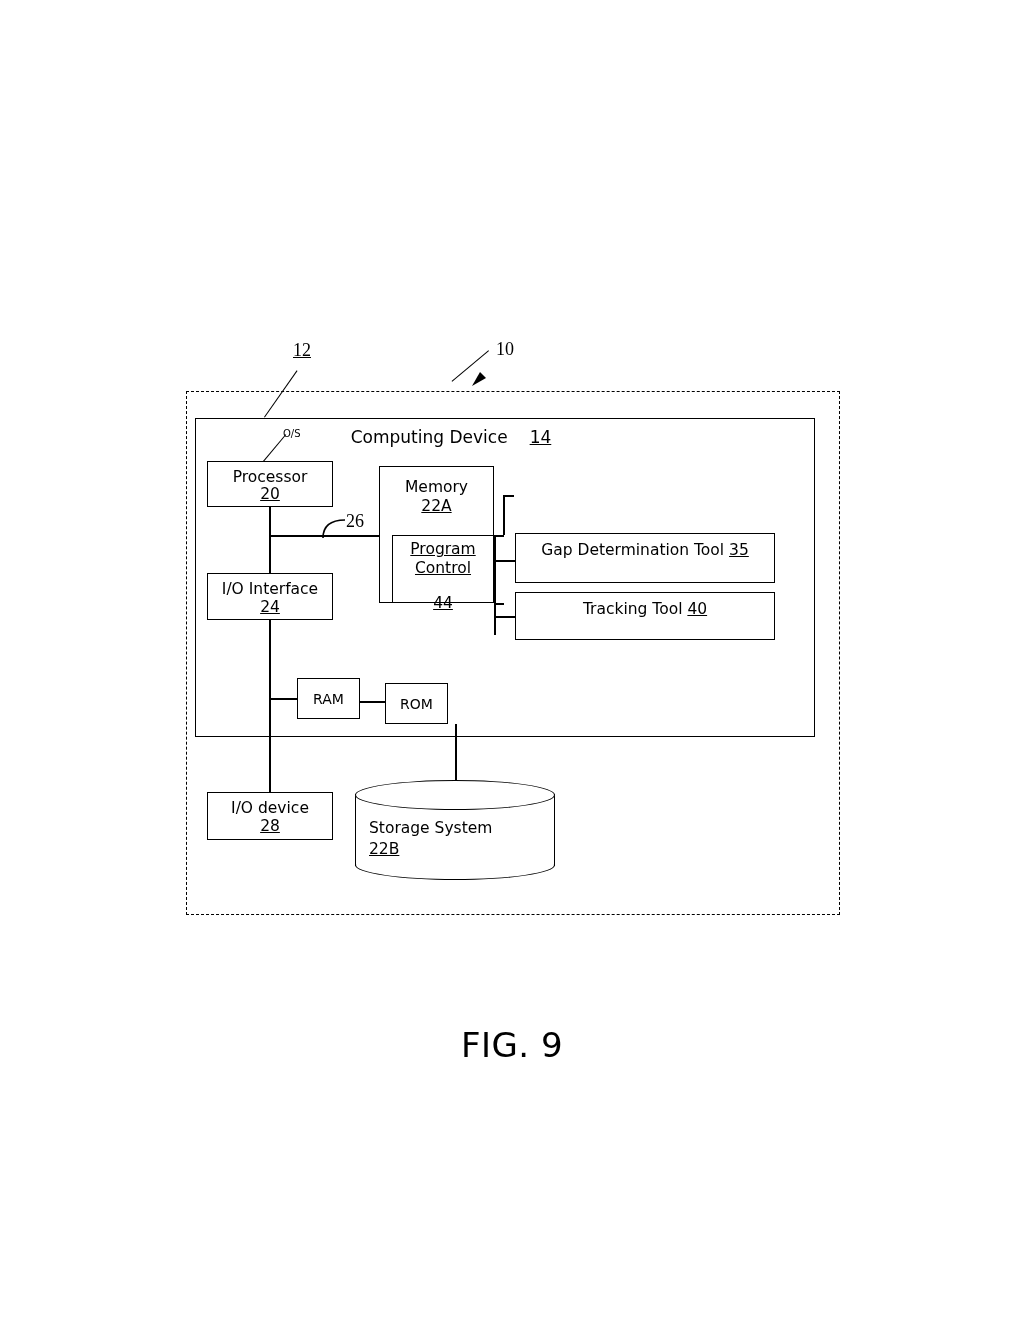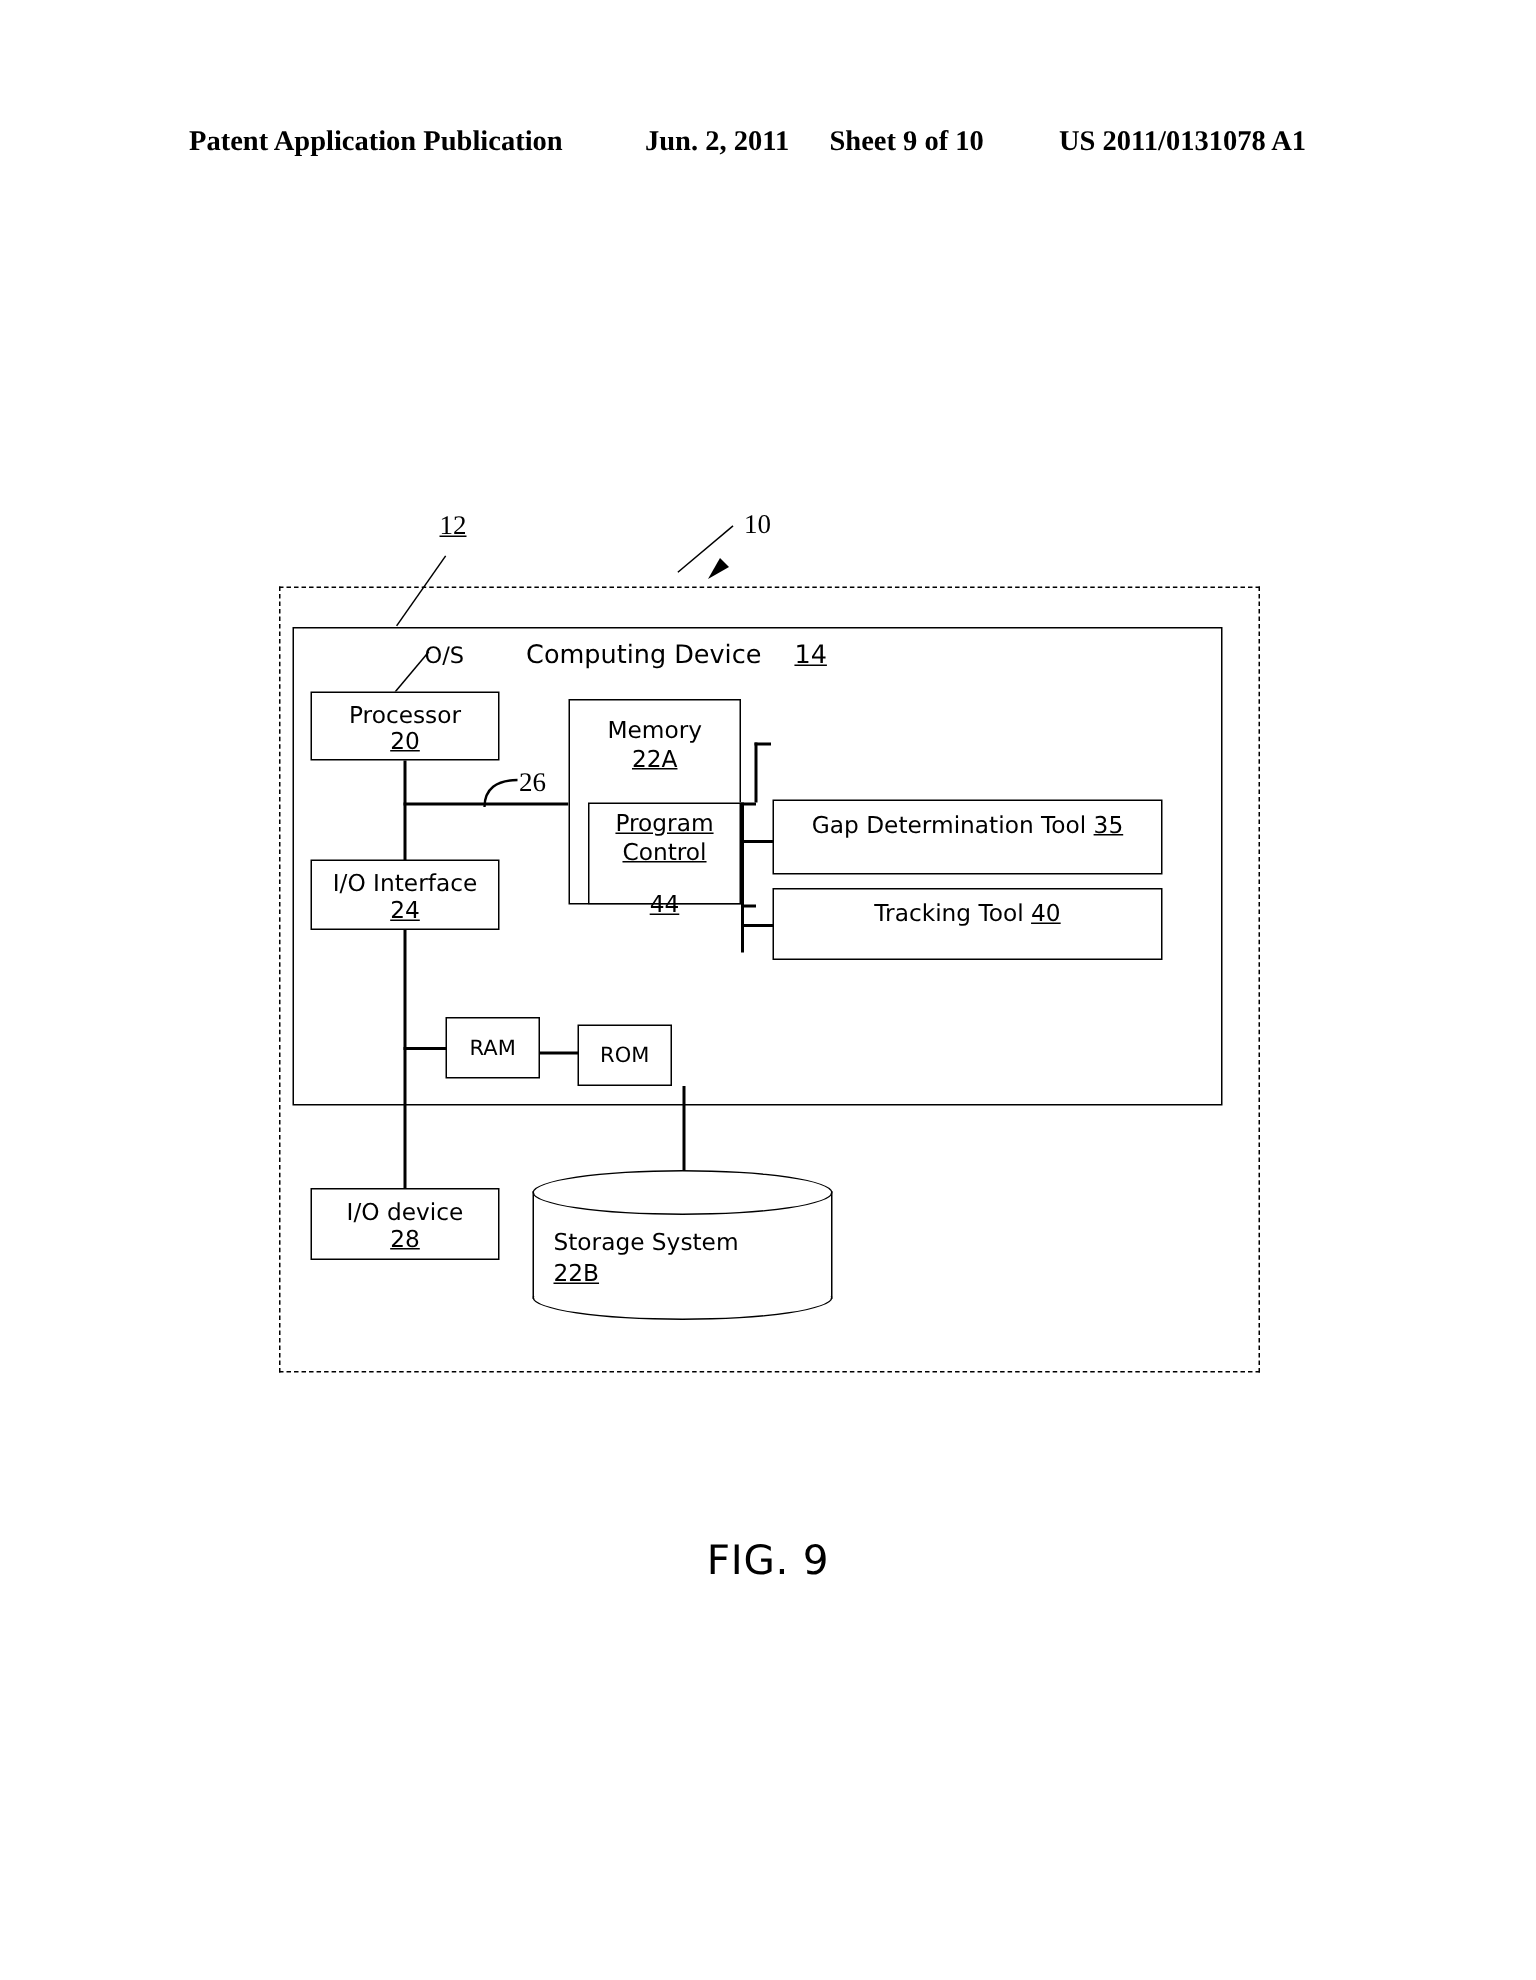--- a/index.html
+++ b/index.html
@@ -80,21 +80,21 @@
     background: #000;
   }
 
   
   #fig-caption {
     position: absolute;
     left: 0;
     top: 1025px;
     width: 1024px;
     text-align: center;
-    font-size: 27px;
+    font-size: 34px;
     letter-spacing: 0.5px;
   }
 
   
   #storage-cyl {
     position: absolute;
     left: 355px;
     top: 780px;
     width: 200px;
     height: 100px;
@@ -134,45 +134,39 @@
     font-size: 15.5px;
     line-height: 21px;
     text-align: left;
   }
 </style>
 </head>
 <body>
 
 <div id="page">
 
-  <div id="pub-header">
-    <span class="h-left">Patent Application Publication</span>
-    <span class="h-date">Jun. 2, 2011</span>
-    <span class="h-sheet">Sheet 9 of 10</span>
-    <span class="h-right">US 2011/0131078 A1</span>
-  </div>
 
   <div class="refnum u" style="left:293px; top:340px;">12</div>
   <div class="leader" style="left:264px; top:417px; width:57px; transform: rotate(-55deg);"></div>
 
   <div class="refnum" style="left:496px; top:339px;">10</div>
   <div class="leader" style="left:489px; top:351px; width:48px; transform: rotate(140deg);"></div>
   <svg style="position:absolute; left:470px; top:366px; width:22px; height:22px;" viewBox="0 0 22 22">
     <polygon points="2,20 16,12 10,6" fill="#000"></polygon>
   </svg>
 
   <div class="dashed-box" style="left:186px; top:391px; width:654px; height:524px;"></div>
 
   <div class="solid-box" style="left:195px; top:418px; width:620px; height:319px;"></div>
 
   <div class="boxlabel" style="left:195px; top:427px; width:512px; font-size:17px;">
     <span>Computing Device</span><span style="display:inline-block;width:22px;"></span><span class="u">14</span>
   </div>
 
-  <div class="refnum" style="left:283px; top:428px; font-family:'DejaVu Sans',sans-serif; font-size:15px;">O/S</div>
+  <div class="refnum" style="left:283px; top:428px; font-family:'DejaVu Sans',sans-serif; font-size:10px;">O/S</div>
   <div class="leader" style="left:263px; top:461px; width:35px; transform: rotate(-50deg);"></div>
 
   <div class="solid-box" style="left:207px; top:461px; width:126px; height:46px;">
     <div class="boxlabel" style="top:5px;">Processor</div>
     <div class="boxlabel u" style="top:22px;">20</div>
   </div>
 
   <div class="solid-box" style="left:207px; top:573px; width:126px; height:47px;">
     <div class="boxlabel" style="top:5px;">I/O Interface</div>
     <div class="boxlabel u" style="top:23px;">24</div>

